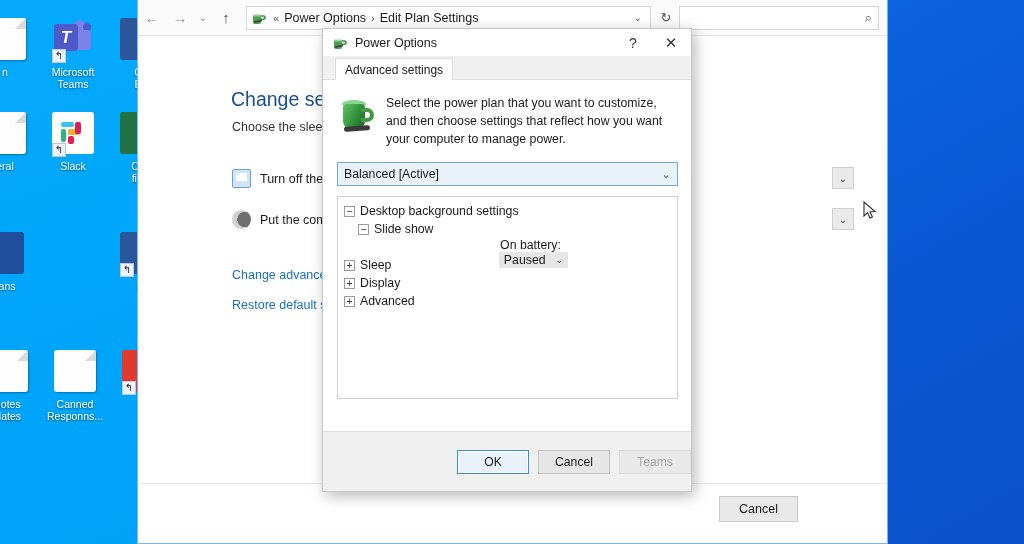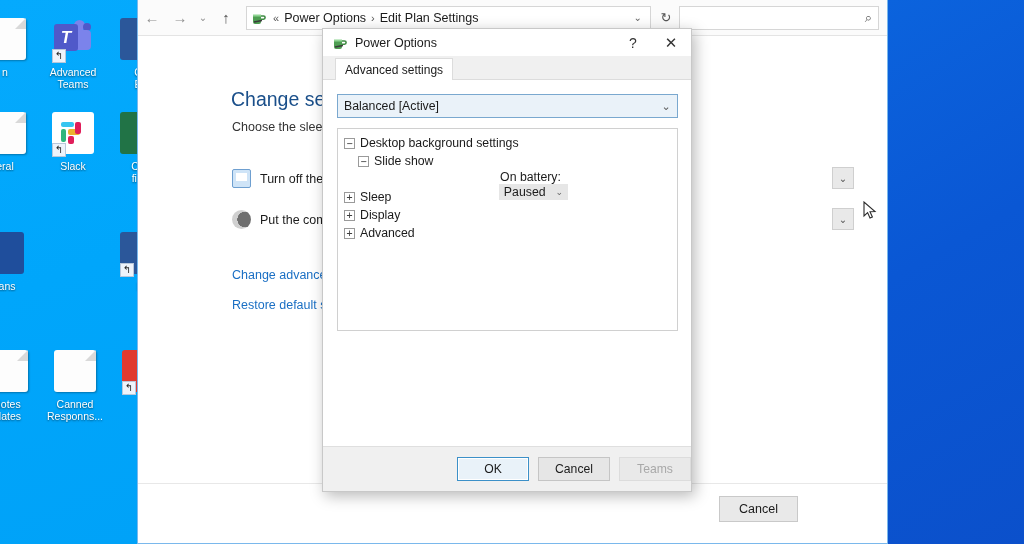--- a/index.html
+++ b/index.html
@@ -267,21 +267,21 @@
 
   #restore-wrap { margin: 12px 13px 0 0; display:flex; justify-content:flex-end; }
   #restore-btn {
     width: 162px; height: 25px;
     background:#e6e6e6; border:1px solid #c9c9c9;
     font-size: 12.2px; color:#1b1b1b;
     display:flex; align-items:center; justify-content:center;
   }
 
   #dlg-buttons {
-    position:absolute; left:0; right:0; bottom:0; height: 45px;
+    position:absolute; left:0; right:0; bottom:0; height: 60px;
     background:#f0f0f0; border-top:1px solid #dfdfdf;
     display:flex; align-items:center; justify-content:flex-end;
     gap: 9px;
   }
   .dbtn {
     width: 72px; height: 24px;
     font-size: 12.2px; color:#1b1b1b;
     background:#e6e6e6; border:1px solid #c5c5c5;
     display:flex; align-items:center; justify-content:center;
   }
@@ -294,21 +294,21 @@
 <div id="desktop">
   <div id="desktop-left"></div>
   <div id="desktop-right"></div>
   <div id="desktop-icons">
       <div class="dicon" style="left: -32px; top: 18px;"><span style="position:relative;display:inline-block;"><span class="glyph g-doc"></span></span><span class="lbl">n</span></div>
       <div class="dicon" style="left: 36px; top: 18px;"><span style="position:relative;display:inline-block;"><span class="glyph g-teams">
             <i class="t-c1"></i>
             <i class="t-c2"></i>
             <i class="t-b"></i>
             <i class="t-sq">T</i>
-          </span><span class="shortcut-badge">↰</span></span><span class="lbl">Advanced Teams</span></div>
+          </span><span class="shortcut-badge">↰</span></span><span class="lbl">Microsoft Teams</span></div>
       <div class="dicon" style="left: 104px; top: 18px;"><span style="position:relative;display:inline-block;"><span class="glyph g-blue"></span></span><span class="lbl">Ca<br>En</span></div>
       <div class="dicon" style="left: -32px; top: 112px;"><span style="position:relative;display:inline-block;"><span class="glyph g-doc"></span></span><span class="lbl">eral</span></div>
       <div class="dicon" style="left: 36px; top: 112px;"><span style="position:relative;display:inline-block;"><span class="glyph g-slack">
             <i class="s1"></i>
             <i class="s2"></i>
             <i class="s3"></i>
             <i class="s4"></i>
             <i class="s5"></i>
           </span><span class="shortcut-badge">↰</span></span><span class="lbl">Slack</span></div>
       <div class="dicon" style="left: 104px; top: 112px;"><span style="position:relative;display:inline-block;"><span class="glyph g-green"></span></span><span class="lbl">Cop<br>files</span></div>
@@ -396,20 +396,29 @@
       </span>
     </div>
 
     <div id="dlg-inner">
       <div id="tabstrip">
         <div id="tab-adv">Advanced settings</div>
       </div>
 
       <div id="dlg-pane">
 
+        <div id="intro">
+          <span class="bigicon plugicon">
+            <i class="top"></i>
+              <i class="body"></i>
+              <i class="handle"></i>
+              <i class="cord"></i>
+          </span>
+          <span class="txt">Select the power plan that you want to customize, and then choose settings that reflect how you want your computer to manage power.</span>
+        </div>
 
         <div id="plan-combo">
           <span>Balanced [Active]</span>
           <span class="chev">⌄</span>
         </div>
 
         <div id="tree">
             <div class="tnode l1">
               <span class="texp">−</span>
               <span class="tlabel-dim">Desktop background settings</span>

